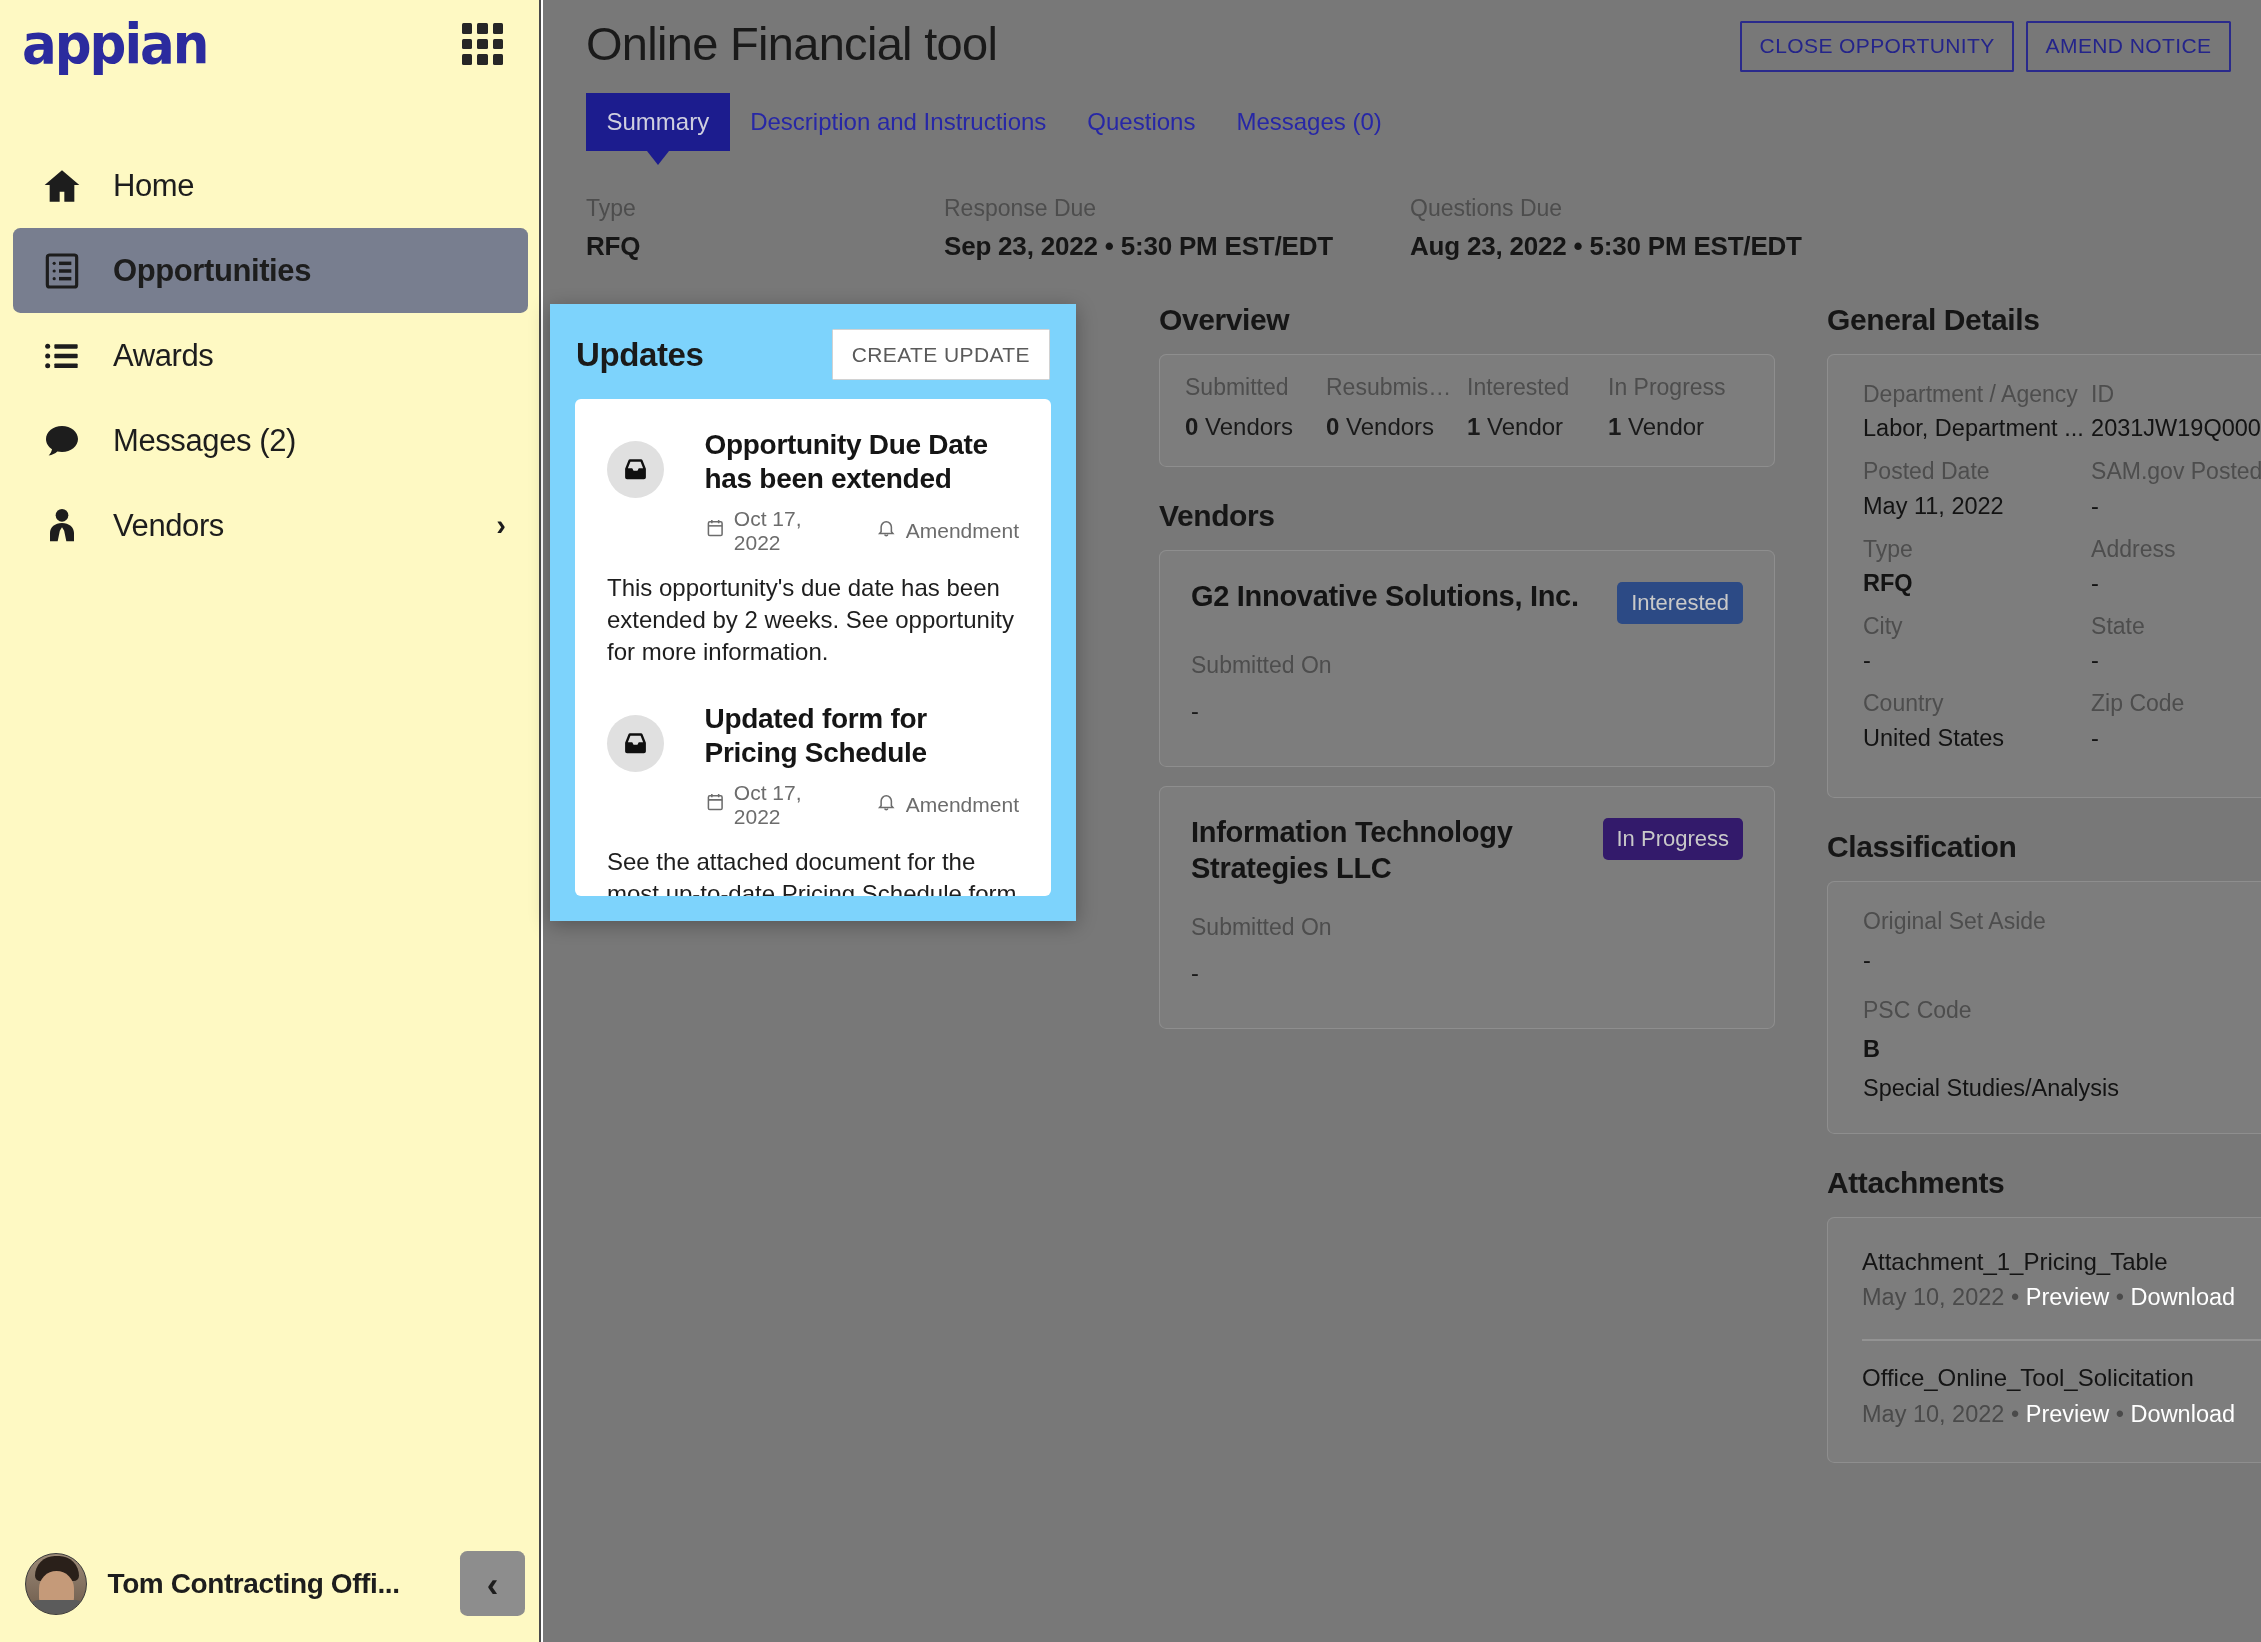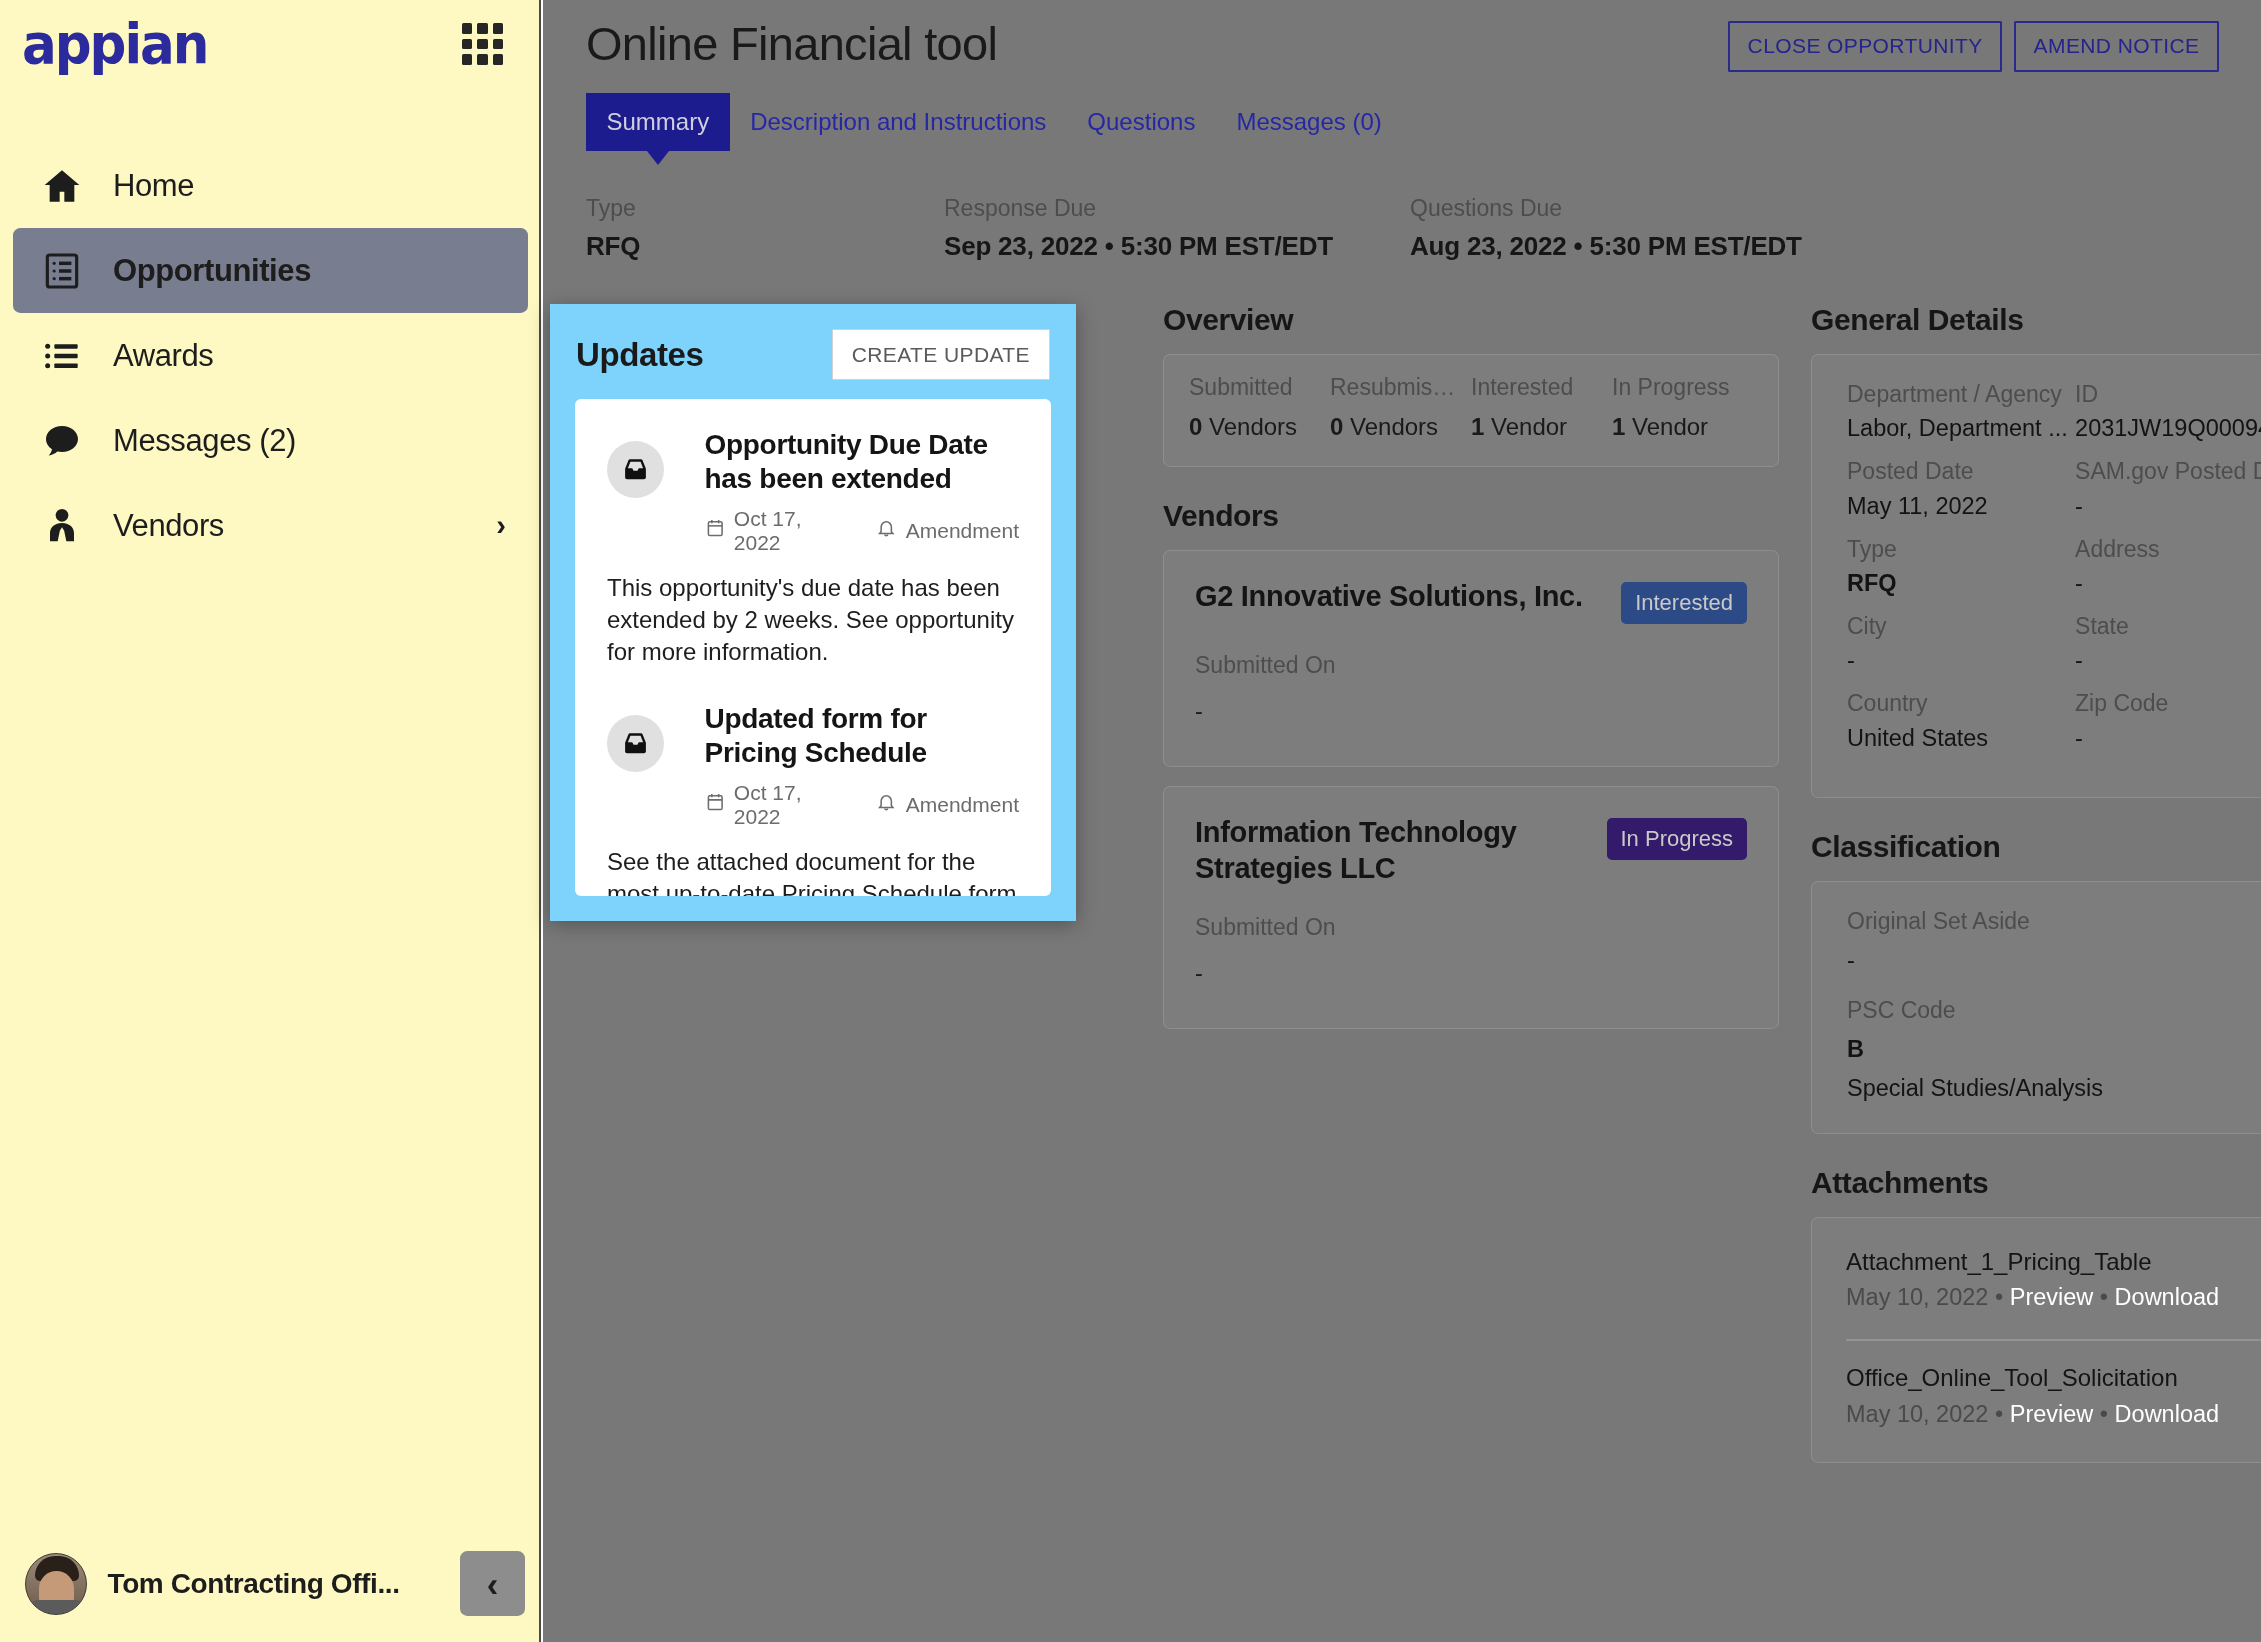--- a/index.html
+++ b/index.html
@@ -73,21 +73,21 @@
     position: absolute; left: 543px; top: 0;
     width: 1718px; height: 1642px;
     background: #787878;              
     overflow: hidden;
   }
   .page-header { position: relative; padding: 19px 43px 0 43px; }
   .page-title {
     font-size: 47px; font-weight: 400; color: #1a1a1a;
     letter-spacing: -0.7px; line-height: 1.05;
   }
-  .header-actions { position: absolute; right: 42px; top: 20.5px; display: flex; gap: 11.7px; }
+  .header-actions { position: absolute; right: 30px; top: 20.5px; display: flex; gap: 11.7px; }
   .btn-outline {
     border: 2.2px solid #2a2a8c; color: #24248a; background: transparent;
     font-size: 21px; letter-spacing: 0.4px; padding: 11.7px 17.6px; border-radius: 1.5px;
     font-family: inherit; white-space: nowrap;
   }
 
   .tabs { display: flex; align-items: flex-end; gap: 0; margin: 25px 0 0 43px; }
   .tab {
     font-size: 24px; color: #2727a6; padding: 14.7px 20.5px; position: relative;
     white-space: nowrap;
@@ -101,21 +101,21 @@
 
   .meta-row { display: flex; margin: 44px 0 0 43px; }
   .meta-block { margin-right: 0; }
   .meta-block.b1 { width: 358px; }
   .meta-block.b2 { width: 466px; }
   .meta-label { font-size: 23px; color: #4d4d4d; margin-bottom: 8.8px; }
   .meta-value { font-size: 26px; font-weight: 700; color: #161616; letter-spacing: -0.2px; }
 
   
   .body-cols {
-    display: flex; gap: 32px; margin: 41px 0 0 0; padding: 0 43px 0 67px;
+    display: flex; gap: 52px; margin: 41px 0 0 0; padding: 0 43px 0 43px;
     align-items: flex-start;
   }
   .col-left  { width: 521px; flex: 0 0 521px; }
   .col-mid   { width: 616px; flex: 0 0 616px; }
   .col-right { width: 496px; flex: 0 0 496px; }
 
   .section-title {
     font-size: 30px; font-weight: 700; color: #161616;
     letter-spacing: -0.4px; margin-bottom: 17.6px;
   }

